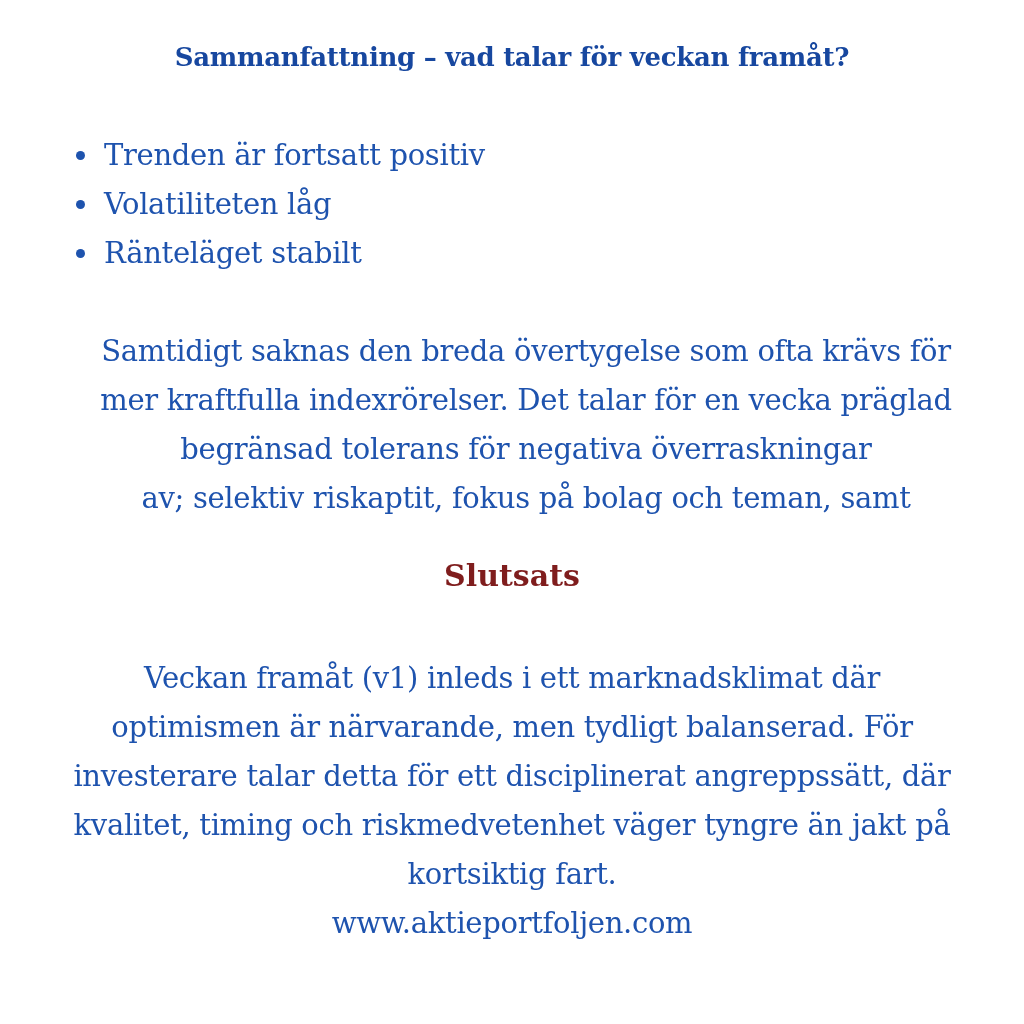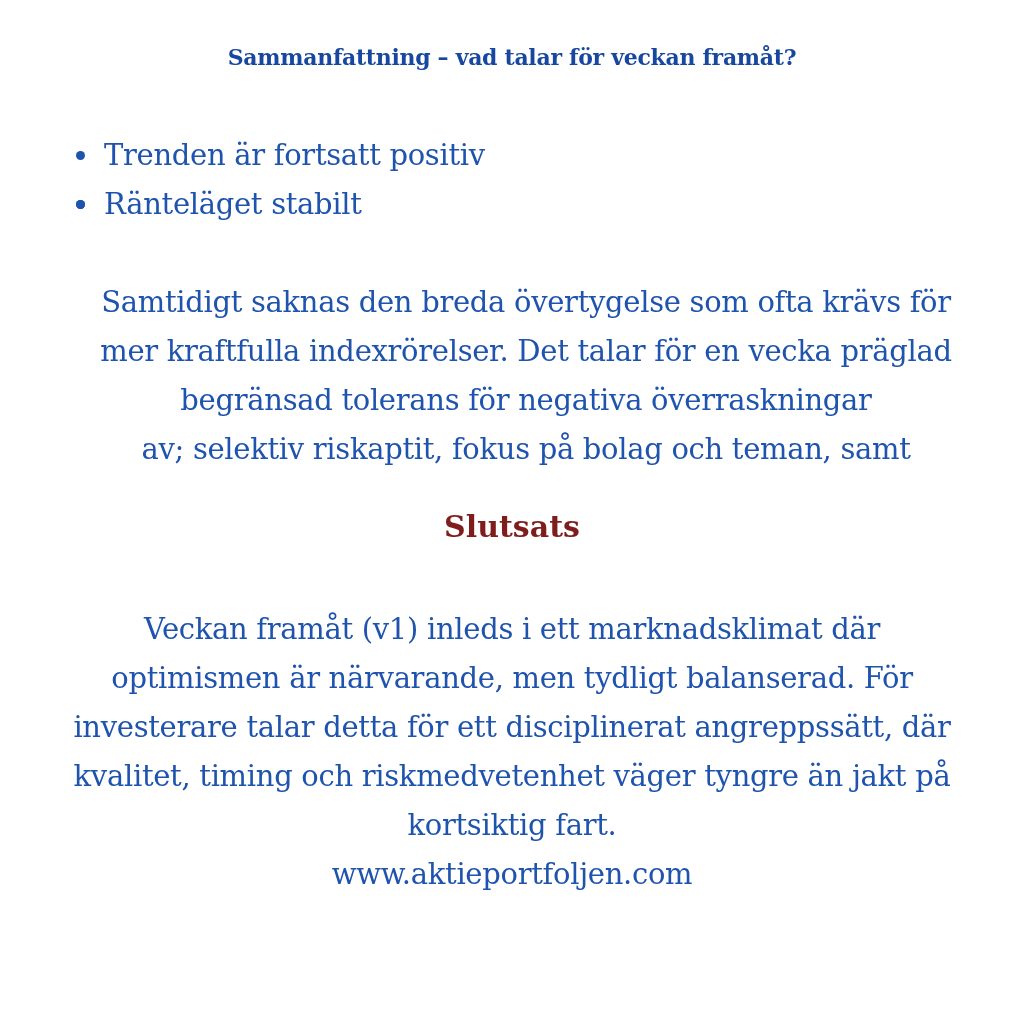--- a/index.html
+++ b/index.html
@@ -11,21 +11,21 @@
     position: relative;
     width: 1024px;
     height: 1024px;
     background: #ffffff;
     overflow: hidden;
     font-family: "DejaVu Serif", "Liberation Serif", serif;
     color: #1e53ae;
   }
   .title {
     padding-top: 36px;
-    font-size: 22px;
+    font-size: 26px;
     line-height: 42px;
     font-weight: bold;
     text-align: center;
     color: #17479f;
     letter-spacing: -0.3px;
     white-space: nowrap;
   }
   ul.bullet-list {
     list-style: none;
     margin: 53px 0 0 0;
@@ -82,20 +82,21 @@
 
   <div class="title">Sammanfattning – vad talar för veckan framåt?</div>
 
   <ul class="bullet-list">
     <li>
       <span class="dot"></span>
       <span>Trenden är fortsatt positiv</span>
     </li>
     <li>
       <span class="dot"></span>
+      <span>Volatiliteten låg</span>
     </li>
     <li>
       <span class="dot"></span>
       <span>Ränteläget stabilt</span>
     </li>
   </ul>
 
   <div class="paragraph para1">
     <div class="line">Samtidigt saknas den breda övertygelse som ofta krävs för</div>
     <div class="line">mer kraftfulla indexrörelser. Det talar för en vecka präglad</div>

